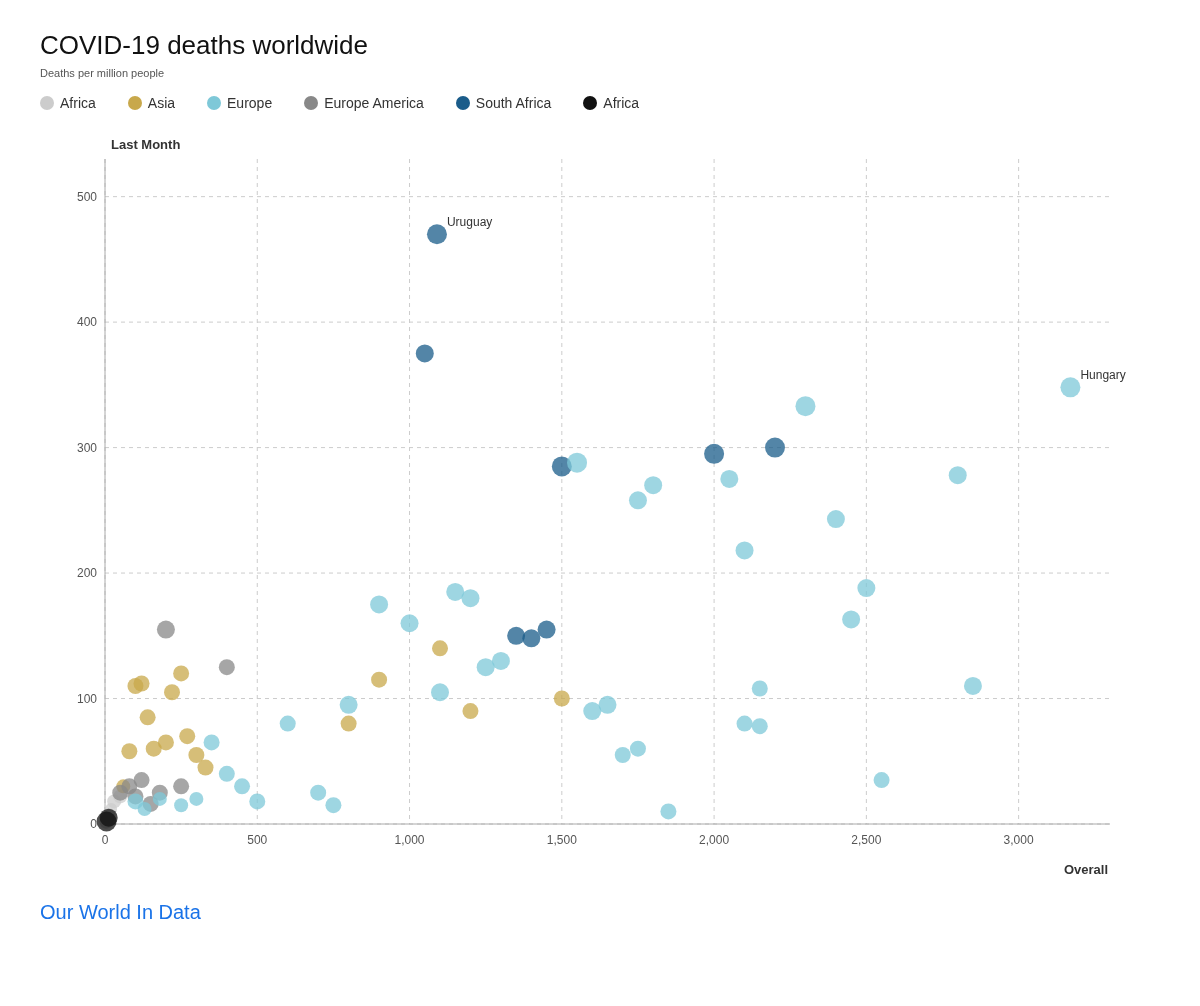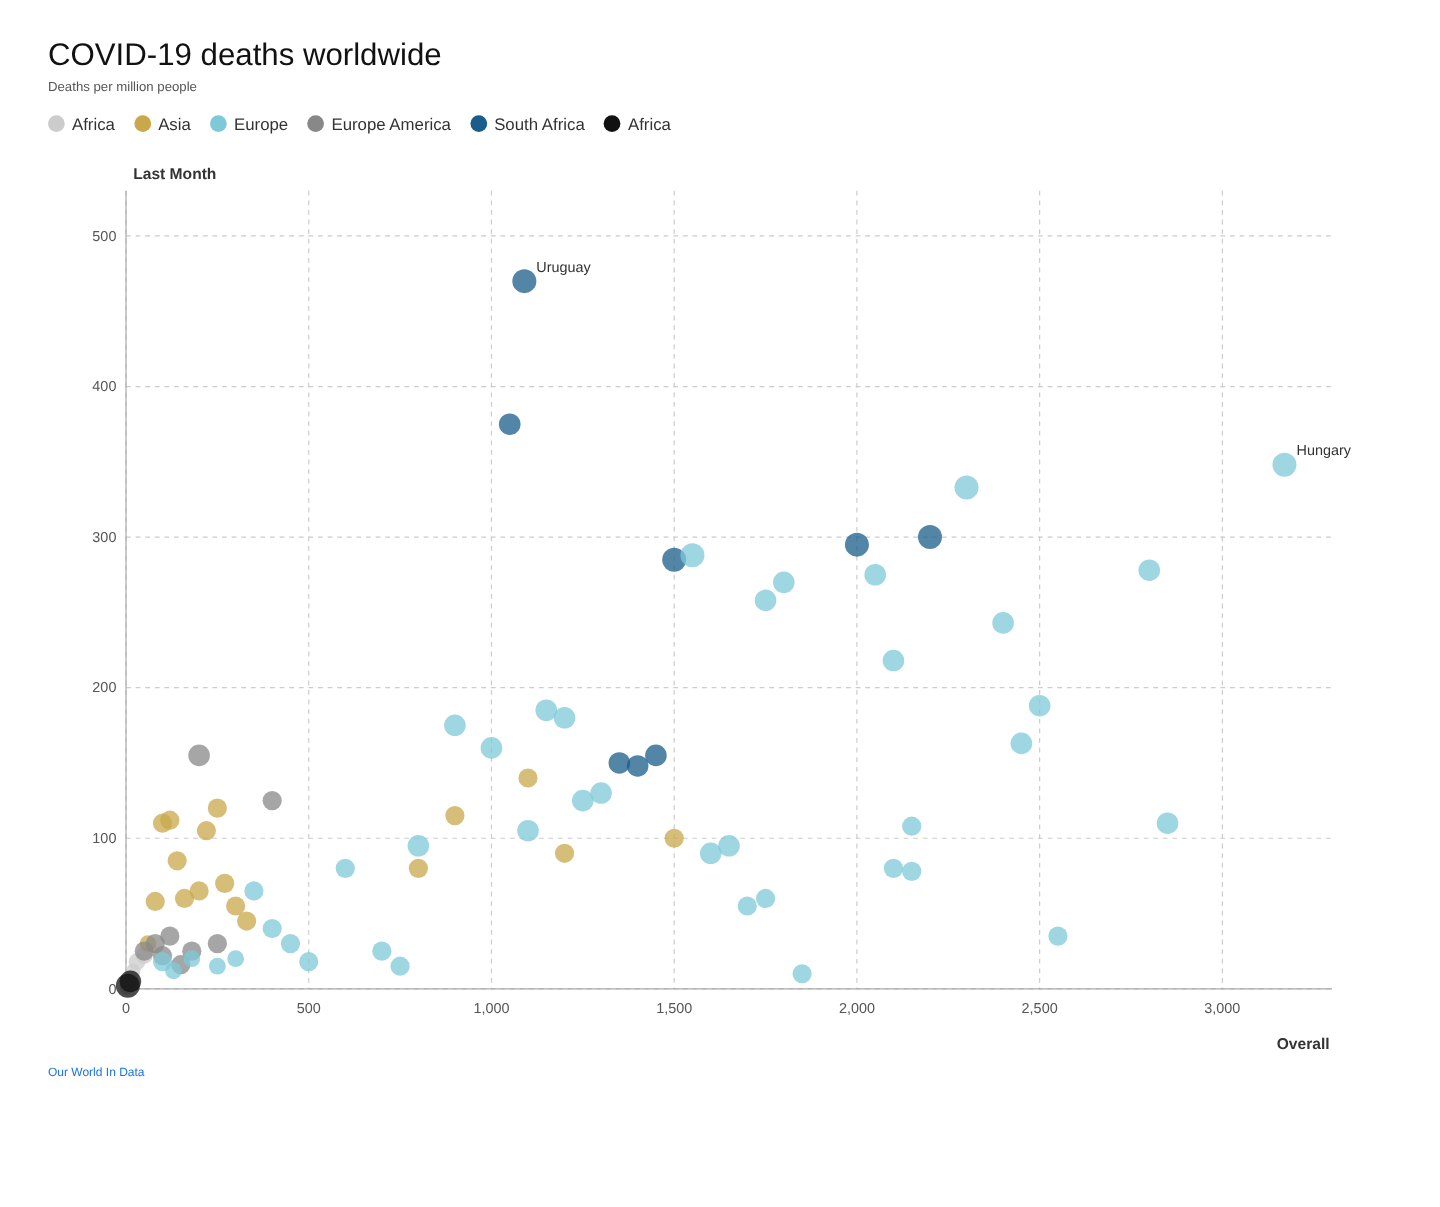--- a/index.html
+++ b/index.html
@@ -18,21 +18,21 @@
       margin-bottom: 6px;
     }
     .chart-subtitle {
       font-size: 11px;
       color: #555;
       margin-bottom: 16px;
     }
     .legend {
       display: flex;
       flex-wrap: wrap;
-      gap: 16px;
+      gap: 32px;
       margin-bottom: 18px;
       align-items: center;
     }
     .legend-item {
       display: flex;
       align-items: center;
       gap: 6px;
       font-size: 14px;
       color: #333;
     }
@@ -57,21 +57,22 @@
     }
     .x-axis-label {
       position: absolute;
       right: 20px;
       bottom: 30px;
       font-size: 13px;
       font-weight: bold;
       color: #333;
     }
     .footer-link {
-      font-size: 10px;
+      margin-top: 12px;
+      font-size: 20px;
       color: #1a73e8;
     }
   </style>
 </head>
 <body>
 
 <h1 class="chart-title">COVID-19 deaths worldwide</h1>
 <p class="chart-subtitle">Deaths per million people</p>
 
 <div class="legend" id="legend-container">

